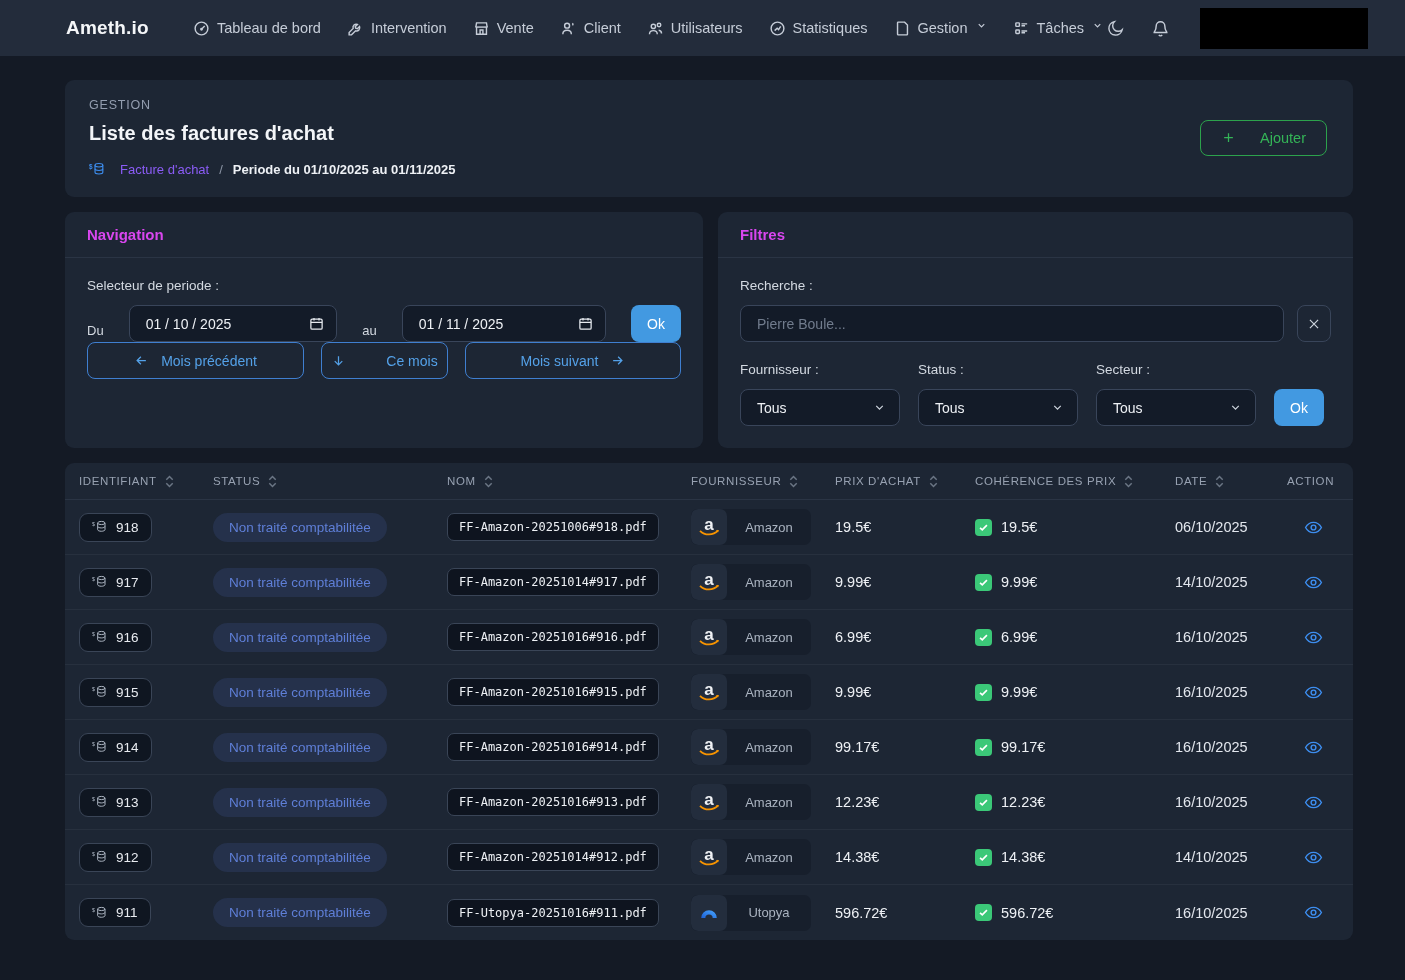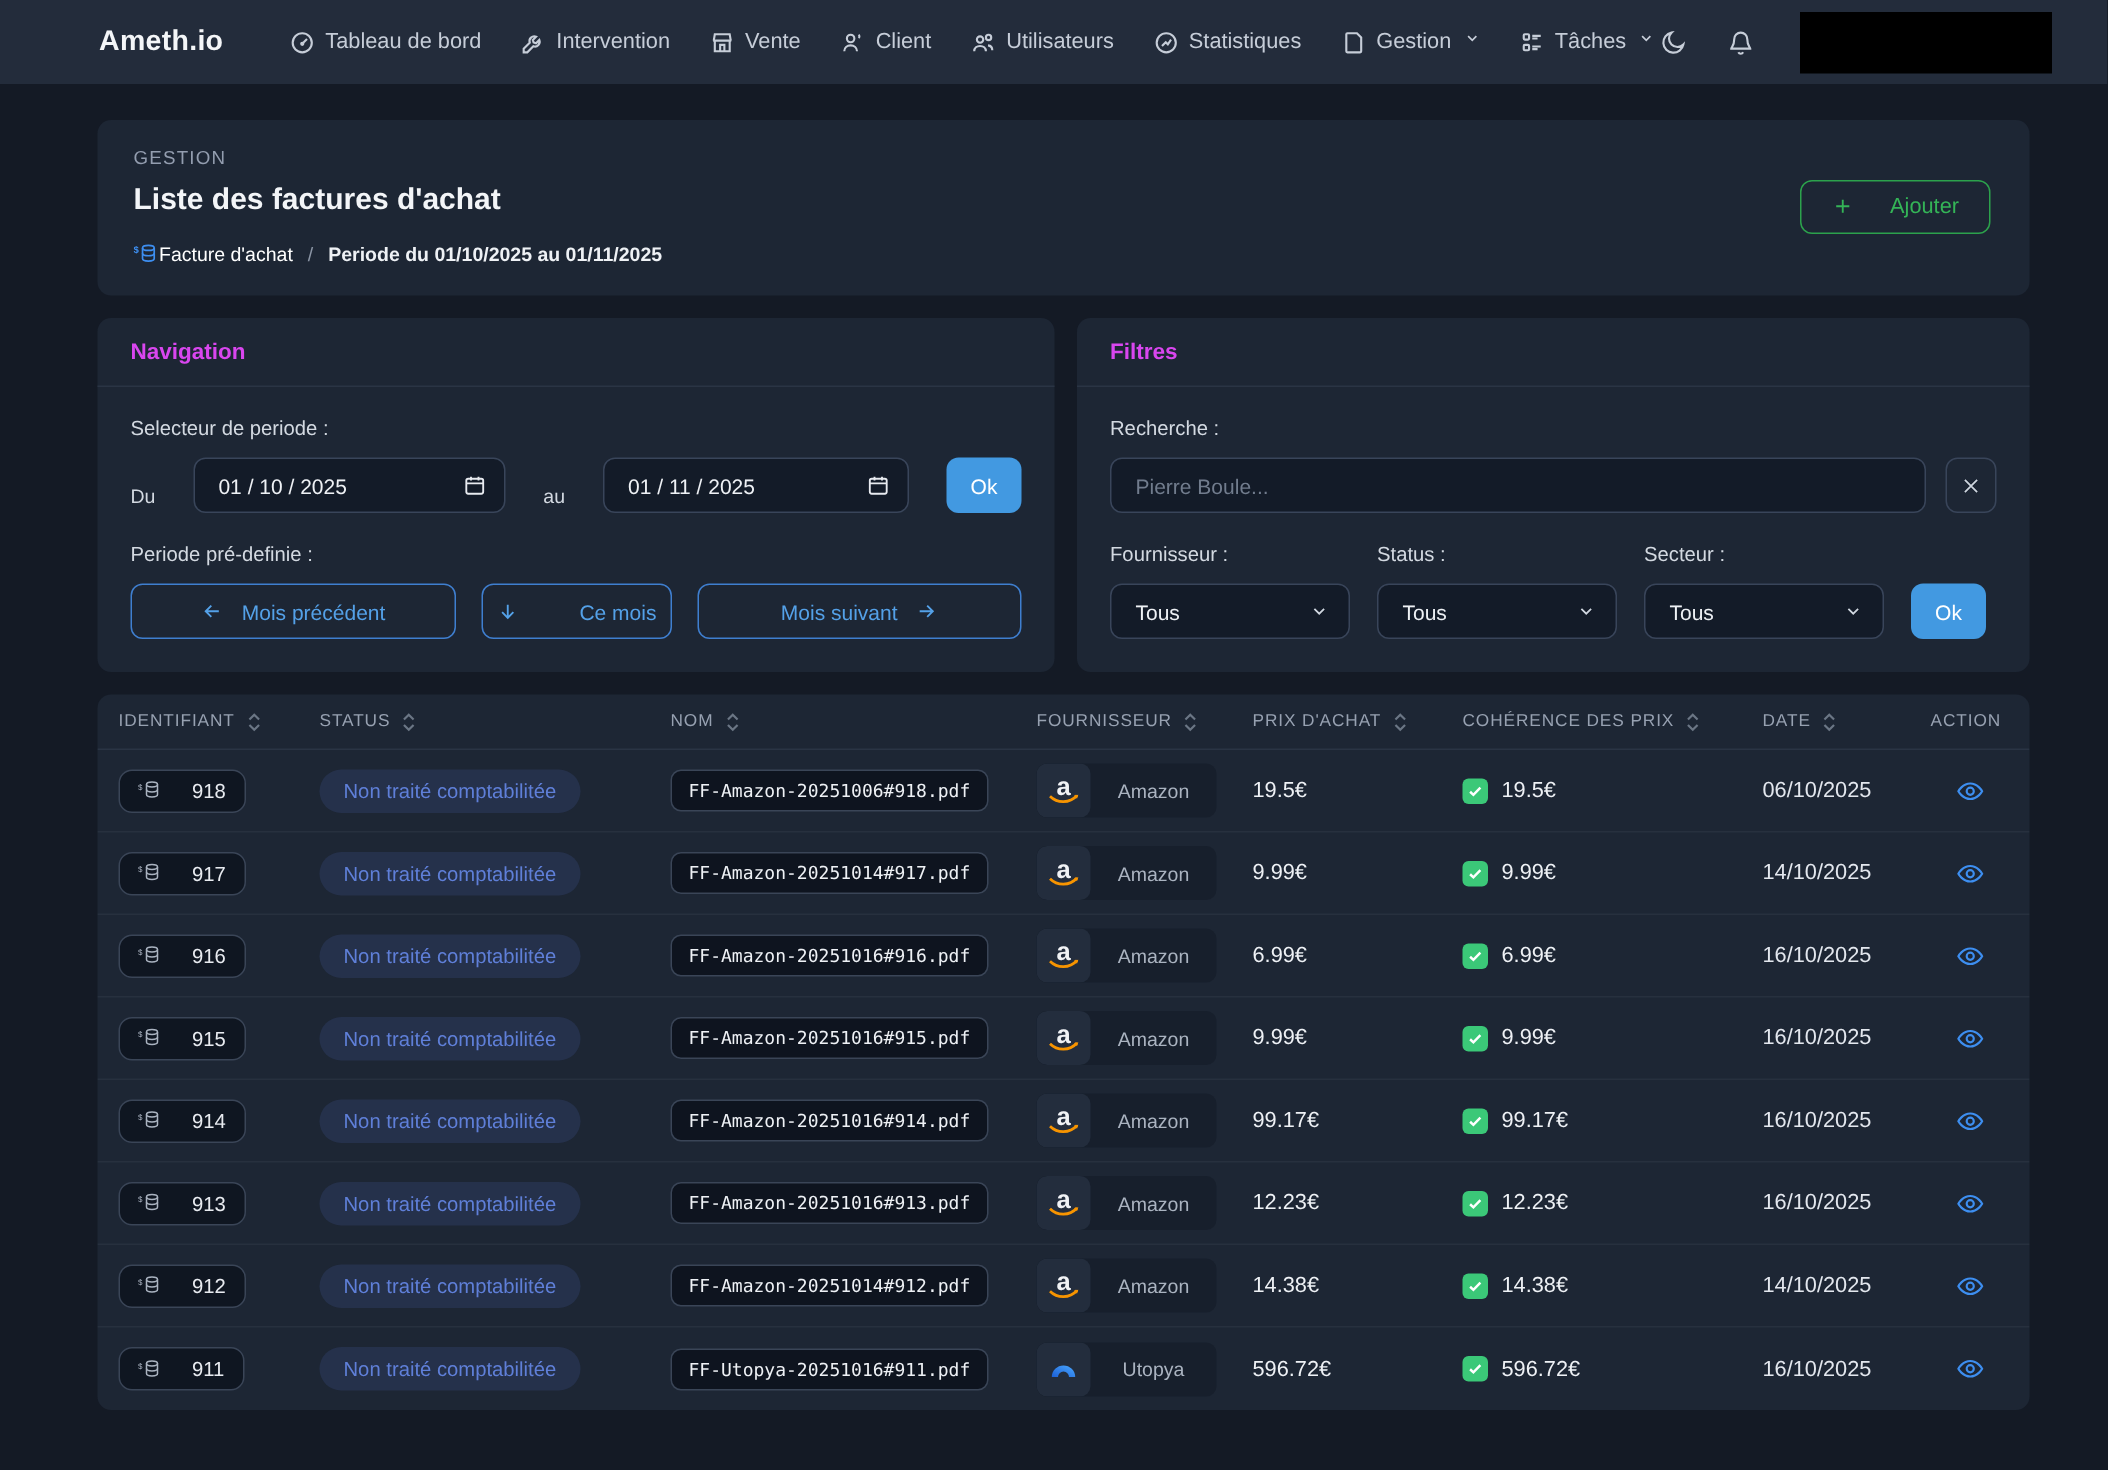--- a/index.html
+++ b/index.html
@@ -29,21 +29,21 @@
 
   
   .content { margin-left:65px; width:1288px; }
   .card { background:#1d2634; border-radius:9px; }
 
   
   .header-card { margin-top:24px; padding:18px 26px 20px 24px; display:flex; align-items:center; }
   .overline { color:#939daf; font-size:12.5px; letter-spacing:.8px; }
   .page-title { color:#f3f5f8; font-size:20px; font-weight:700; margin-top:10px; }
   .crumbs { display:flex; align-items:center; gap:10px; margin-top:17px; }
-  .crumb-link { display:flex; align-items:center; gap:0; color:#ffffff; font-size:13px; cursor:pointer;justify-content:flex-end; }
+  .crumb-link { display:flex; align-items:center; gap:14px; color:#8b5cf6; font-size:13px; cursor:pointer;justify-content:flex-end; }
   .crumb-sep { color:#8b95a5; font-size:13px; }
   .crumb-current { color:#eef1f5; font-size:13px; font-weight:700; }
   .add-btn {
     margin-left:auto; display:flex; align-items:center; gap:24px;
     border:1px solid #2ca24c; color:#34b457; background:transparent;
     padding:9px 20px; border-radius:8px; font-size:14.5px; cursor:pointer;
     font-family:inherit;
   }
 
   
@@ -103,21 +103,21 @@
     align-items:center; padding:0 14px;
   }
   .thead { height:37px; border-bottom:1px solid #2a3444; }
   .th { display:flex; align-items:center; gap:7px; color:#97a1b1; font-size:11.5px; letter-spacing:.6px; cursor:pointer; }
   .th svg { stroke:#6b7685; }
   .th-action { cursor:default; }
   .trow { height:55px; border-bottom:1px solid #27303e; }
   .trow:last-child { border-bottom:none; }
 
   .id-badge {
-    display:inline-flex; align-items:center; gap:20px;
+    display:inline-flex; align-items:center; gap:8px;
     background:#0f1621; border:1px solid #3a4557; border-radius:9px;
     padding:6px 12px; color:#e8ebf0; font-size:13.5px;
   }
   .id-badge svg { stroke:#aab3c0; }
   .status-pill {
     display:inline-block; background:rgba(93,125,232,.13); color:#5f7fd8;
     border-radius:999px; padding:7px 16px; font-size:13.5px;
   }
   .file-box {
     display:inline-block; background:#0e141f; border:1px solid #3a4557; border-radius:7px;
@@ -274,21 +274,20 @@
           <span class="mini-label">au</span>
           <div class="date-input di-to">
             <span>01 / 11 / 2025</span>
             <svg width="15" height="15" viewBox="0 0 24 24" fill="none" stroke="#e8ebf0" stroke-width="2">
                 <rect x="3" y="5" width="18" height="16" rx="2"></rect>
                 <path d="M3 10h18M8 3v4M16 3v4"></path>
               </svg>
           </div>
           <button class="btn-blue">Ok</button>
         </div>
-        <div class="field-label predef-label">Periode pré-definie :</div>
         <div class="predef-row">
           <button class="btn-outline-blue b-prev">
             <svg width="15" height="15" viewBox="0 0 24 24" fill="none" stroke-width="2" stroke="currentColor">
                 <path d="M19 12H5M11 18l-6-6 6-6"></path>
               </svg>
             <span>Mois précédent</span>
           </button>
           <button class="btn-outline-blue b-cur">
             <svg width="15" height="15" viewBox="0 0 24 24" fill="none" stroke-width="2" stroke="currentColor">
                 <path d="M12 5v14M6 13l6 6 6-6"></path>

